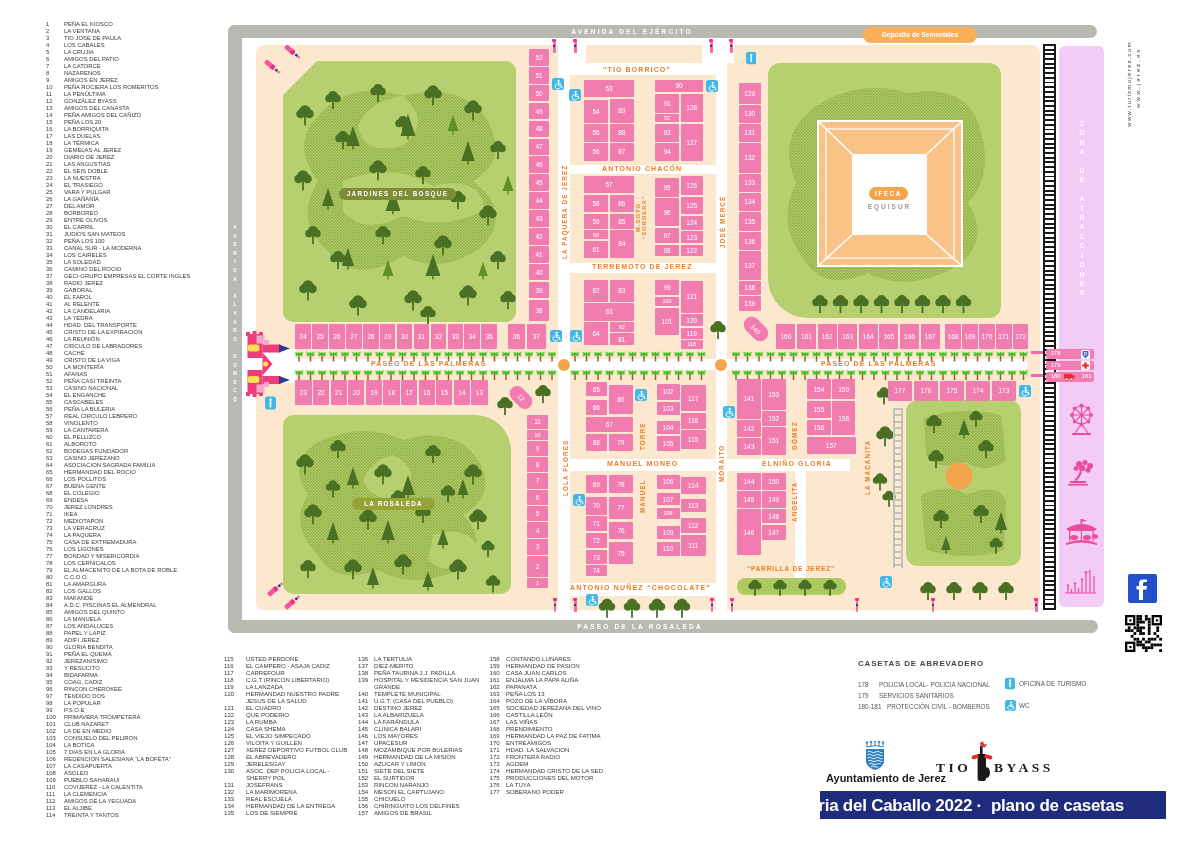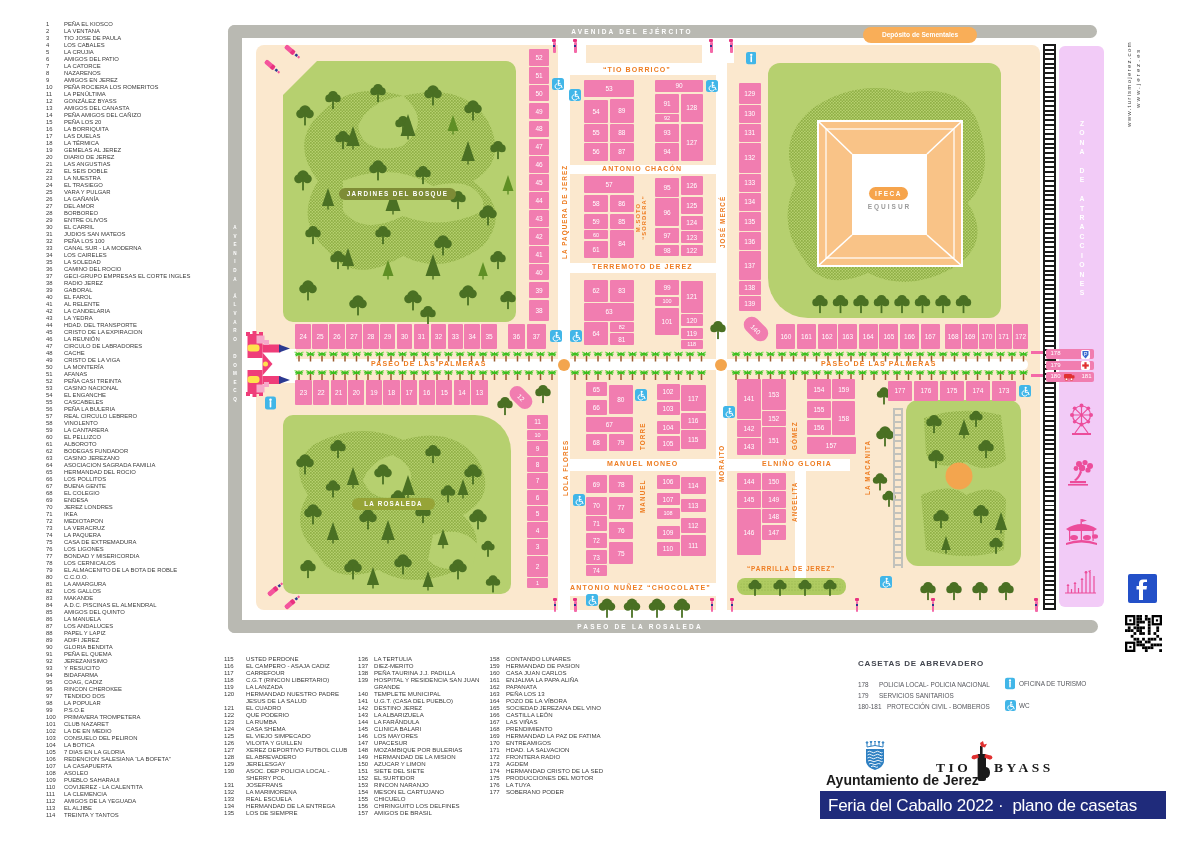--- a/index.html
+++ b/index.html
@@ -1972,21 +1972,21 @@
         <circle cx="12" cy="-0.2" r="0.8" fill="#2F80C2"></circle>
         <circle cx="16" cy="0.8" r="0.8" fill="#2F80C2"></circle>
         <circle cx="20" cy="1.5" r="0.8" fill="#2F80C2"></circle>
 <path d="M3 8 H21 L21 20 Q21 26 12 29 Q3 26 3 20 Z" fill="#2F80C2" stroke="none"></path>
 </g>
 <g stroke="#fff" stroke-width="0.9" fill="none">
 <path d="M4.5 11 q2 -1.5 4 0 q2 1.5 4 0 q2 -1.5 4 0 q2 1.5 3 0.5 M4.5 14 q2 -1.5 4 0 q2 1.5 4 0 q2 -1.5 4 0 q2 1.5 3 0.5 M4.5 17 q2 -1.5 4 0 q2 1.5 4 0 q2 -1.5 4 0 q2 1.5 3 0.5 M5 20 q2 -1.5 4 0 q2 1.5 4 0 q2 -1.5 4 0 q1.5 1 2.5 0.5 M6 23 q2 -1.5 4 0 q2 1.5 4 0 q1.5 -1 3.5 0 M8 25.7 q2 -1.5 4 0 q1.5 1 3 0.2"></path>
 </g>
     </svg>
 
-<div style="left:826px;top:772px;font-size:14px;font-weight:bold;color:#1A1A1A">Ayuntamiento de Jerez</div>
+<div style="left:826px;top:772px;font-size:11px;font-weight:bold;color:#1A1A1A">Ayuntamiento de Jerez</div>
 
 <div style="left:936px;top:760px;font-size:13.5px;font-weight:bold;color:#1A1A1A;letter-spacing:3.5px;font-family:'Liberation Serif',serif">TIO</div>
 <div style="left:994px;top:760px;font-size:13.5px;font-weight:bold;color:#1A1A1A;letter-spacing:3.5px;font-family:'Liberation Serif',serif">BYASS</div>
 
 <svg style="position:absolute;left:969px;top:741px" width="26" height="44" viewBox="0 0 26 44">
 <g fill="#1A1A1A">
 <rect x="11" y="5" width="2.6" height="9"></rect>
 <path d="M9 13 Q8.6 14 8.6 16 L8.6 38 Q8.6 40 10.6 40 L15 40 Q17 40 17 38 L17 16 Q17 14 16.6 13 Z"></path>
 </g>
 <g fill="#E03030">
@@ -1994,21 +1994,21 @@
 <path d="M3.6 14.5 L9 13.2 L9.8 16.4 L5 18.6 Z"></path>
         <path d="M16 13 L22.6 14.8 L21 18.8 L15.4 16.4 Z"></path>
 <circle cx="4.4" cy="16.4" r="1.8"></circle>
         <circle cx="21.6" cy="16.6" r="1.8"></circle>
 </g>
 <ellipse cx="17" cy="31.5" rx="4" ry="5.6" fill="#1A1A1A"></ellipse>
 <rect x="14.2" y="18" width="1.4" height="12" fill="#1A1A1A"></rect>
 </svg>
 
 <div style="left:820px;top:791px;width:346px;height:27.5px;background:#1F2B7B"></div>
-<div style="left:828px;top:795.5px;font-size:17px;font-weight:normal;color:#fff;letter-spacing:-0.25px">Feria del Caballo 2022 ·&nbsp; plano de casetas</div>
+<div style="left:799px;top:795.5px;font-size:17px;font-weight:bold;color:#fff;letter-spacing:-0.25px">Feria del Caballo 2022 ·&nbsp; plano de casetas</div>
 
 <div style="left:1125px;top:40px;width:8px;height:120px">
       <div style="position:absolute;left:0;top:87px;transform:rotate(-90deg);transform-origin:left top;font-size:6.2px;letter-spacing:1.2px;color:#3d3d3d;white-space:nowrap">www.turismojerez.com</div>
     </div>
 <div style="left:1133.5px;top:40px;width:8px;height:120px">
       <div style="position:absolute;left:0;top:68px;transform:rotate(-90deg);transform-origin:left top;font-size:6.2px;letter-spacing:2px;color:#3d3d3d;white-space:nowrap">www.jerez.es</div>
     </div>
 
 <svg style="position:absolute;left:1128px;top:574px" width="29" height="29" viewBox="0 0 29 29">
 <rect width="29" height="29" rx="2" fill="#2350C8"></rect>

